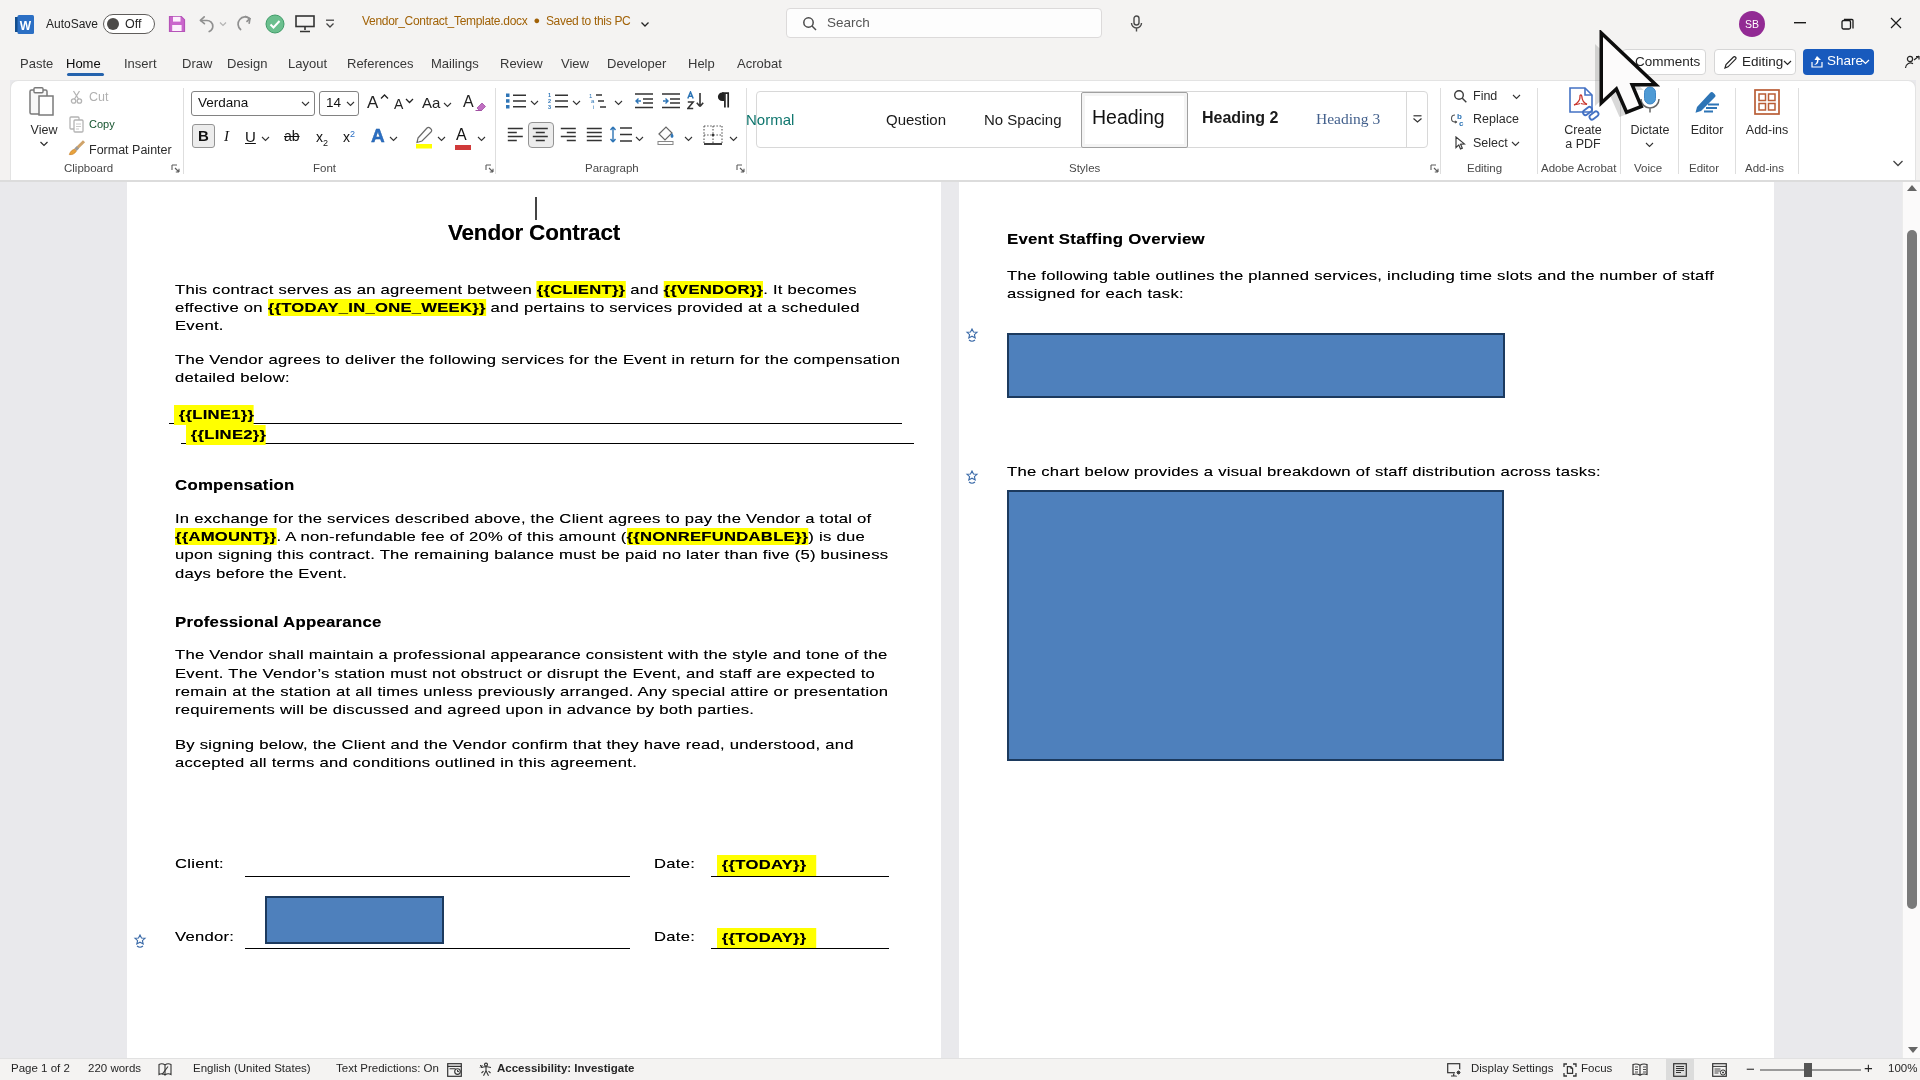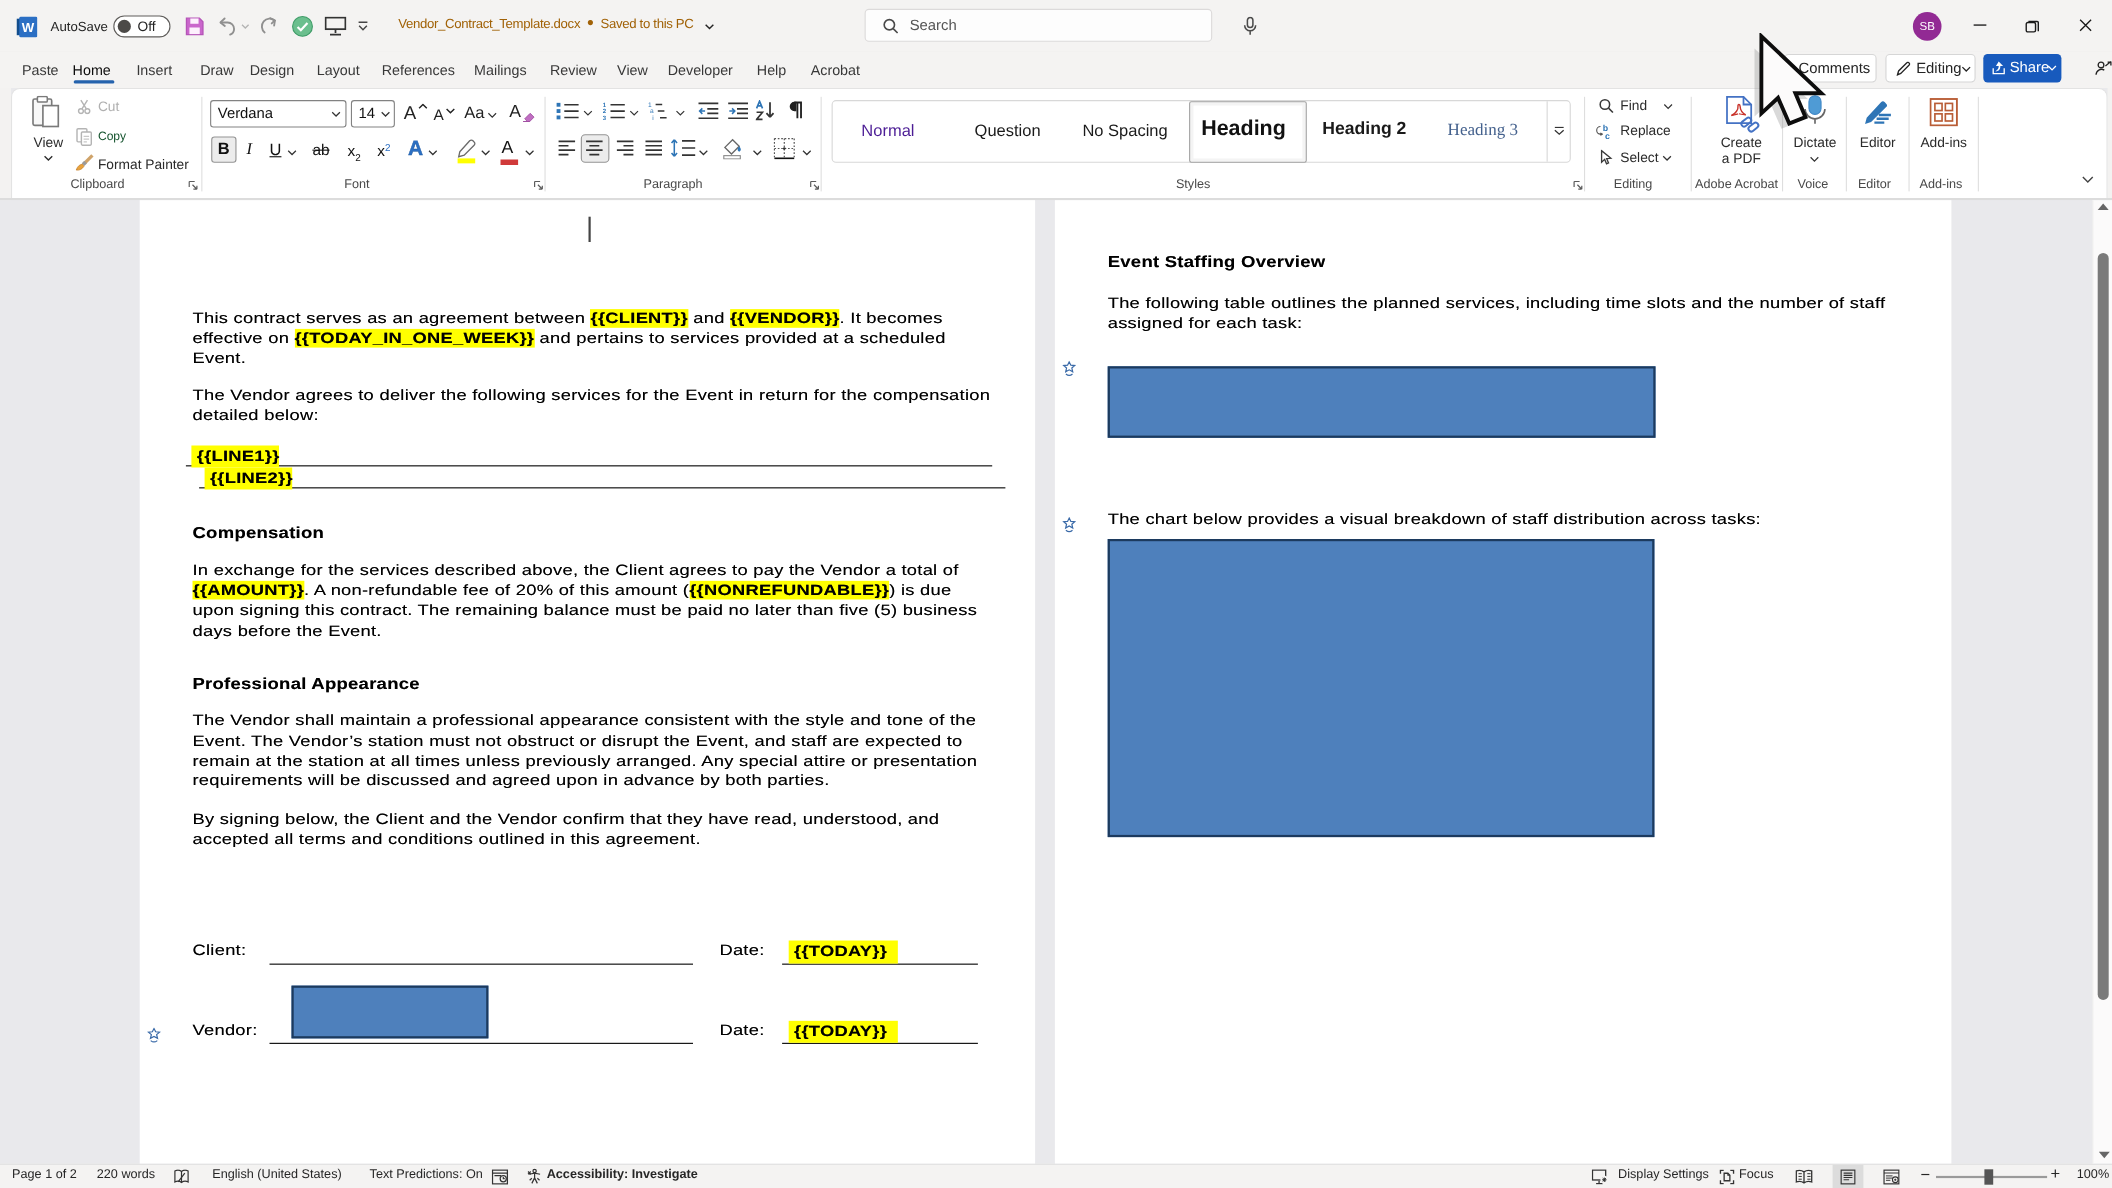--- a/index.html
+++ b/index.html
@@ -388,25 +388,25 @@
         <path d="M1 1 h18 M1 1 v18 M19 1 v18 M1 10 h18 M10 1 v18"></path>
       </g>
       <path d="M1 19 h18" stroke="#111" stroke-width="1.6"></path>
       <circle cx="10" cy="10" r="1.2" fill="#333"></circle>
     </svg>
   <svg class="abs" style="left:729px;top:136px" width="9" height="7" viewBox="0 0 9 7">
       <path d="M1 1 l3.5 3.5 L8 1" fill="none" stroke="#333" stroke-width="1.1"></path>
     </svg>
 
   <div class="abs" style="left:756px;top:91px;width:672px;height:57px;border:1px solid #d8d8d8;border-radius:4px;background:#fff"></div>
-  <div class="abs" style="left:783px;top:111px;font-size:15px;color:#4c1d95">Normal</div>
+  <div class="abs" style="left:746px;top:111px;font-size:15px;color:#0f766e">Normal</div>
   <div class="abs" style="left:886px;top:111px;font-size:15px;color:#1a1a1a">Question</div>
   <div class="abs" style="left:984px;top:111px;font-size:15px;color:#1a1a1a">No Spacing</div>
   <div class="abs" style="left:1081px;top:92px;width:107px;height:56px;border:1.5px solid #a0a0a0;border-radius:2px;background:#fff;box-shadow:inset 0 0 0 3px #f4f4f4"></div>
-  <div class="abs" style="left:1092px;top:106px;font-size:19.5px;font-weight:bold;color:#111">Heading</div>
+  <div class="abs" style="left:1092px;top:106px;font-size:19.5px;font-weight:normal;color:#111">Heading</div>
   <div class="abs" style="left:1202px;top:109px;font-size:16px;font-weight:bold;color:#1a1a1a">Heading 2</div>
   <div class="abs" style="left:1316px;top:110px;font-size:15.5px;color:#44618d;font-family:'Liberation Serif',serif">Heading 3</div>
   <div class="abs" style="left:1406px;top:92px;width:22px;height:55px;border-left:1px solid #d8d8d8"></div>
   <svg class="abs" style="left:1412px;top:115px" width="11" height="9" viewBox="0 0 11 9">
       <path d="M1.5 0.8 h8" stroke="#333" stroke-width="1.2"></path>
       <path d="M1.5 3.5 l4 3.5 l4-3.5" fill="none" stroke="#333" stroke-width="1.2"></path>
     </svg>
 
   <svg class="abs" style="left:1453px;top:89px" width="15" height="15" viewBox="0 0 15 15">
       <circle cx="6" cy="6" r="4.3" fill="none" stroke="#3a3a3a" stroke-width="1.4"></circle>
@@ -463,20 +463,21 @@
     <rect x="14.5" y="5" width="6.5" height="6.5" fill="none" stroke="#b95d36" stroke-width="1.5"></rect>
     <rect x="5" y="14.5" width="6.5" height="6.5" fill="none" stroke="#b95d36" stroke-width="1.5"></rect>
     <rect x="14.5" y="14.5" width="6.5" height="6.5" fill="none" stroke="#b95d36" stroke-width="1.5"></rect>
   </svg>
   <div class="abs" style="left:1744px;top:123px;width:46px;text-align:center;font-size:12.5px;color:#2b2b2b">Add-ins</div>
 </div>
 <div class="abs" id="docarea">
   <div id="page1">
 
     <div class="abs" style="left:408px;top:15px;width:1.5px;height:23px;background:#444"></div>
+    <div class="abs doc" style="left:0;top:39px;width:814px;text-align:center;font-size:22.5px;line-height:23px;font-weight:bold;letter-spacing:-0.2px">Vendor Contract</div>
     <div class="abs doc sx" style="left:48px;top:98.5px">This contract serves as an agreement between <span class="hl">{{CLIENT}}</span> and <span class="hl">{{VENDOR}}</span>. It becomes<br>effective on <span class="hl">{{TODAY_IN_ONE_WEEK}}</span> and pertains to services provided at a scheduled<br>Event.</div>
     <div class="abs doc sx" style="left:48px;top:169px">The Vendor agrees to deliver the following services for the Event in return for the compensation<br>detailed below:</div>
     <div class="abs" style="left:41.5px;top:222.5px;width:733px;height:19px;border-bottom:1.2px solid #000">
         <span class="doc sx hl" style="position:absolute;left:5px;top:0.5px">&nbsp;{{LINE1}}</span>
       </div>
     <div class="abs" style="left:54px;top:242px;width:733px;height:20px;border-bottom:1.2px solid #000">
         <span class="doc sx hl" style="position:absolute;left:5px;top:1px">&nbsp;{{LINE2}}</span>
       </div>
     <div class="abs doc sxh" style="left:48px;top:293.5px;font-weight:bold;font-size:14.5px">Compensation</div>
     <div class="abs doc sx" style="left:48px;top:327.7px">In exchange for the services described above, the Client agrees to pay the Vendor a total of<br><span class="hl">{{AMOUNT}}</span>. A non-refundable fee of 20% of this amount (<span class="hl">{{NONREFUNDABLE}}</span>) is due<br>upon signing this contract. The remaining balance must be paid no later than five (5) business<br>days before the Event.</div>

